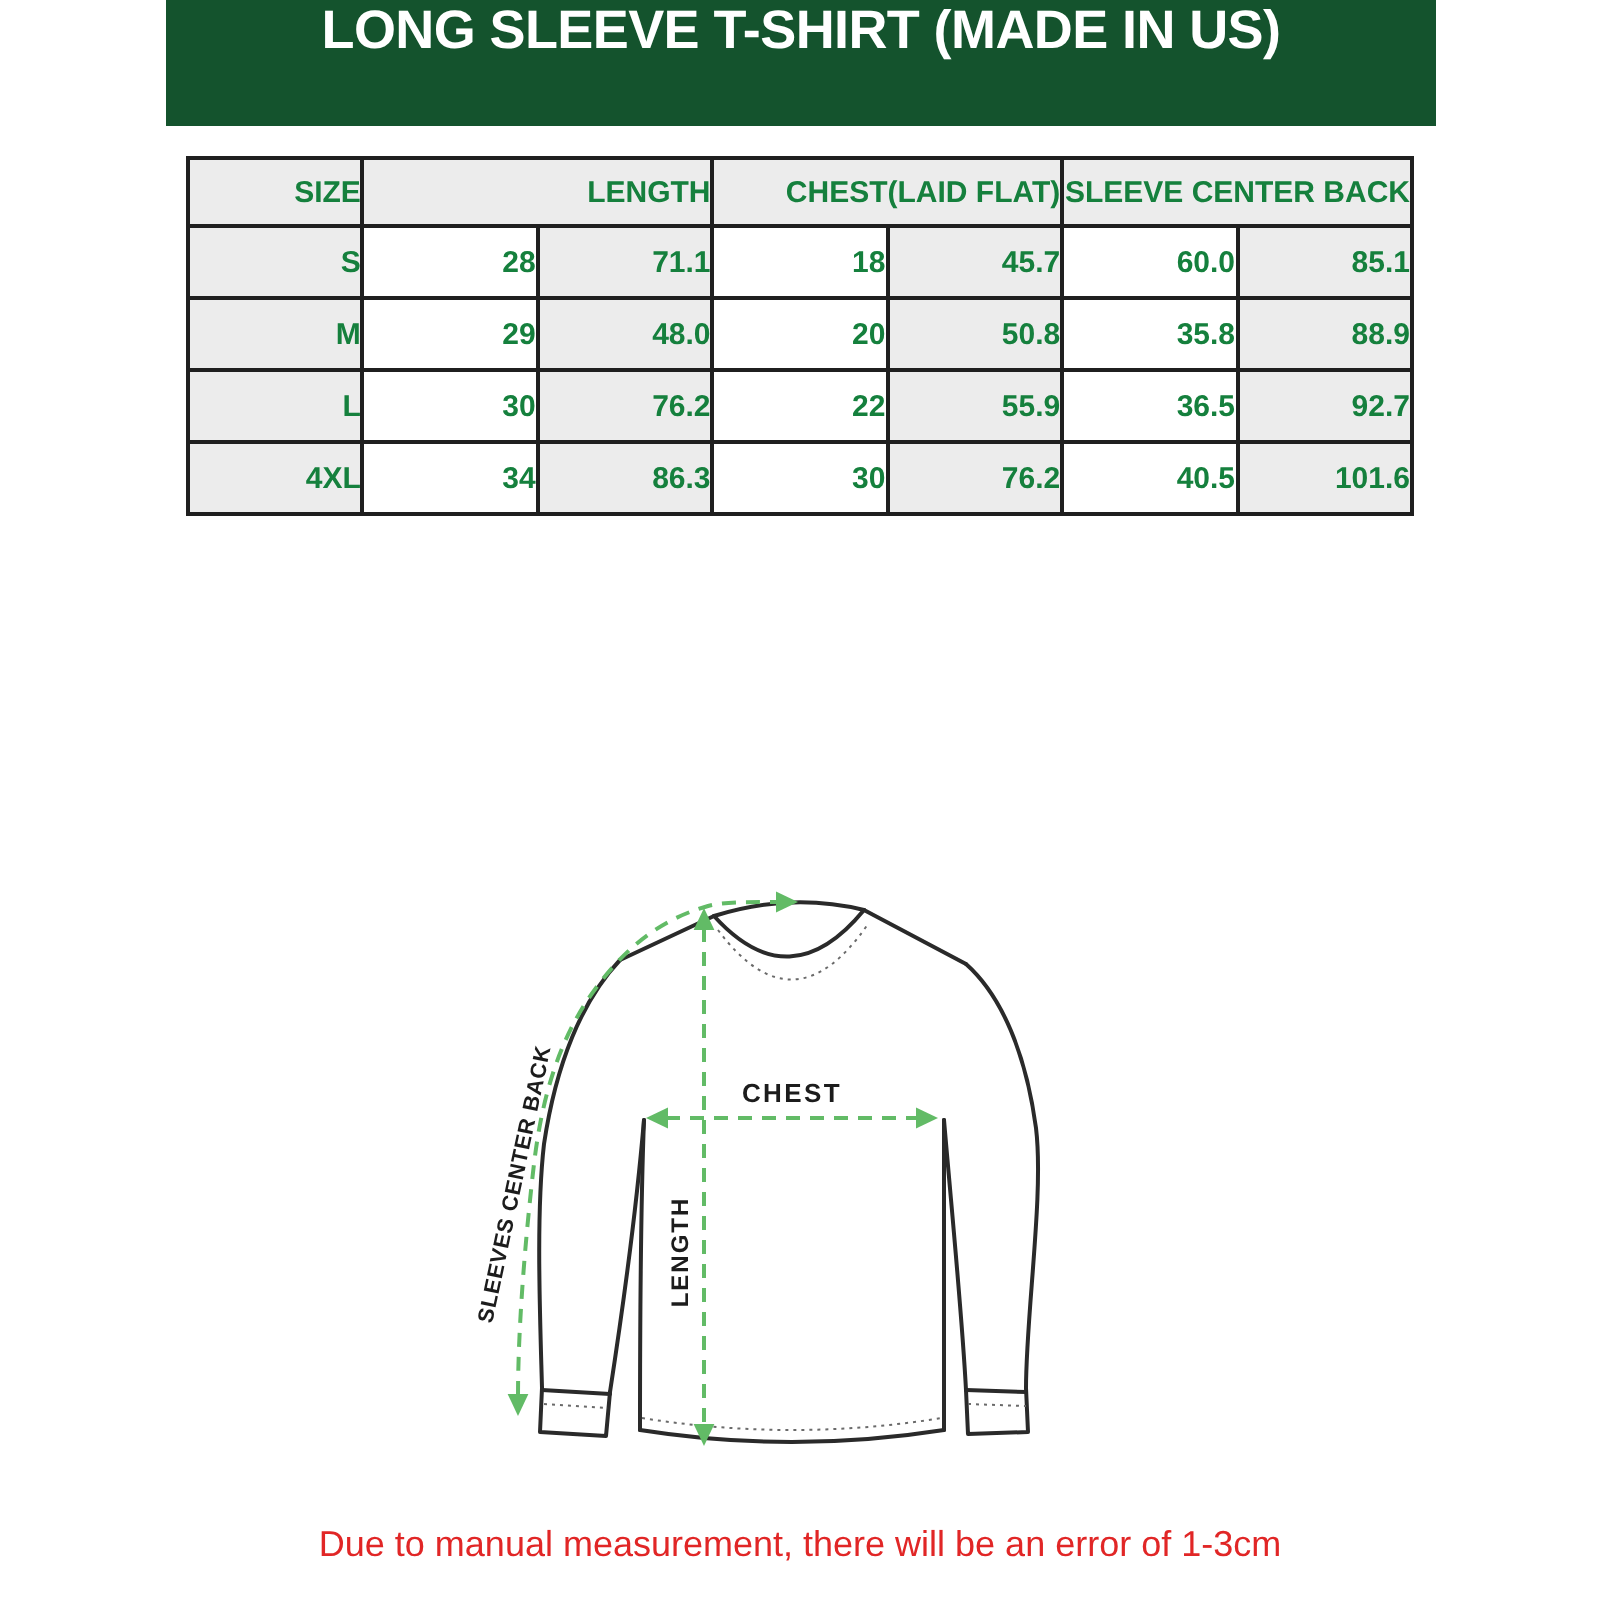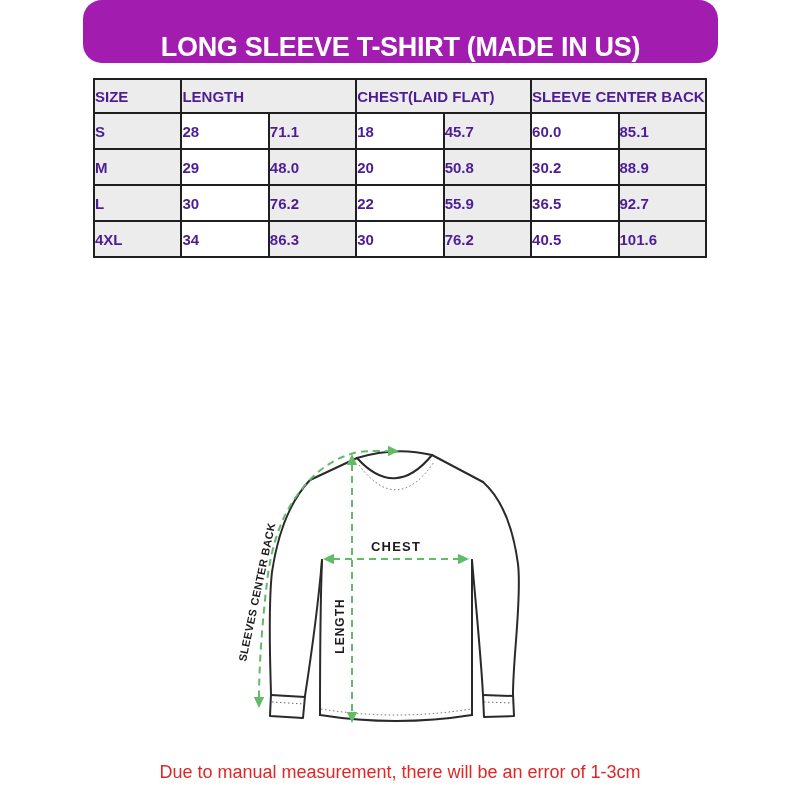--- a/index.html
+++ b/index.html
@@ -3,33 +3,33 @@
 <meta charset="utf-8">
 <style>
   html,body{margin:0;padding:0;background:#ffffff;}
   .page{
     position:relative;width:800px;height:800px;background:#ffffff;overflow:hidden;
     font-family:"Liberation Sans",sans-serif;
   }
   
   .banner{
     position:absolute;left:83px;top:0;width:635px;height:63px;
-    background:#a21caf;display:flex;align-items:flex-end;justify-content:center;border-radius:19px;
+    background:#14532d;display:flex;align-items:flex-start;justify-content:center;
   }
   .banner span{
     color:#ffffff;font-weight:bold;font-size:27px;letter-spacing:-0.3px;white-space:nowrap;
   }
   
   .size-table{
     position:absolute;left:93px;top:78px;width:614px;
     border-collapse:collapse;table-layout:fixed;
   }
   .size-table th,.size-table td{
-    border:2px solid #1f1f1f;text-align:left;vertical-align:middle;
-    color:#4c1d95;padding:0;background:#ffffff;
+    border:2px solid #1f1f1f;text-align:right;vertical-align:middle;
+    color:#15803d;padding:0;background:#ffffff;
   }
   .size-table .row-groups th{height:32px;font-size:15px;font-weight:bold;background:#ececec;}
   .size-table .row-units th{height:34px;font-size:15px;font-weight:bold;}
   .size-table tbody td{height:34px;font-size:15px;font-weight:bold;}
   .size-table .row-units th:nth-child(odd),
   .size-table tbody td:nth-child(odd){background:#ececec;}
   
   .diagram{position:absolute;left:225px;top:432px;width:355px;height:330px;}
   .shirt{stroke:#2a2a2a;stroke-width:2;fill:none;stroke-linecap:round;stroke-linejoin:round;}
   .stitch{stroke:#6a6a6a;stroke-width:1;fill:none;stroke-dasharray:1.5 2.5;}
@@ -69,21 +69,21 @@
         <td>45.7</td>
         <td>60.0</td>
         <td>85.1</td>
       </tr>
       <tr>
         <td>M</td>
         <td>29</td>
         <td>48.0</td>
         <td>20</td>
         <td>50.8</td>
-        <td>30.2</td>
+        <td>35.8</td>
         <td>88.9</td>
       </tr>
       <tr>
         <td>L</td>
         <td>30</td>
         <td>76.2</td>
         <td>22</td>
         <td>55.9</td>
         <td>36.5</td>
         <td>92.7</td>

